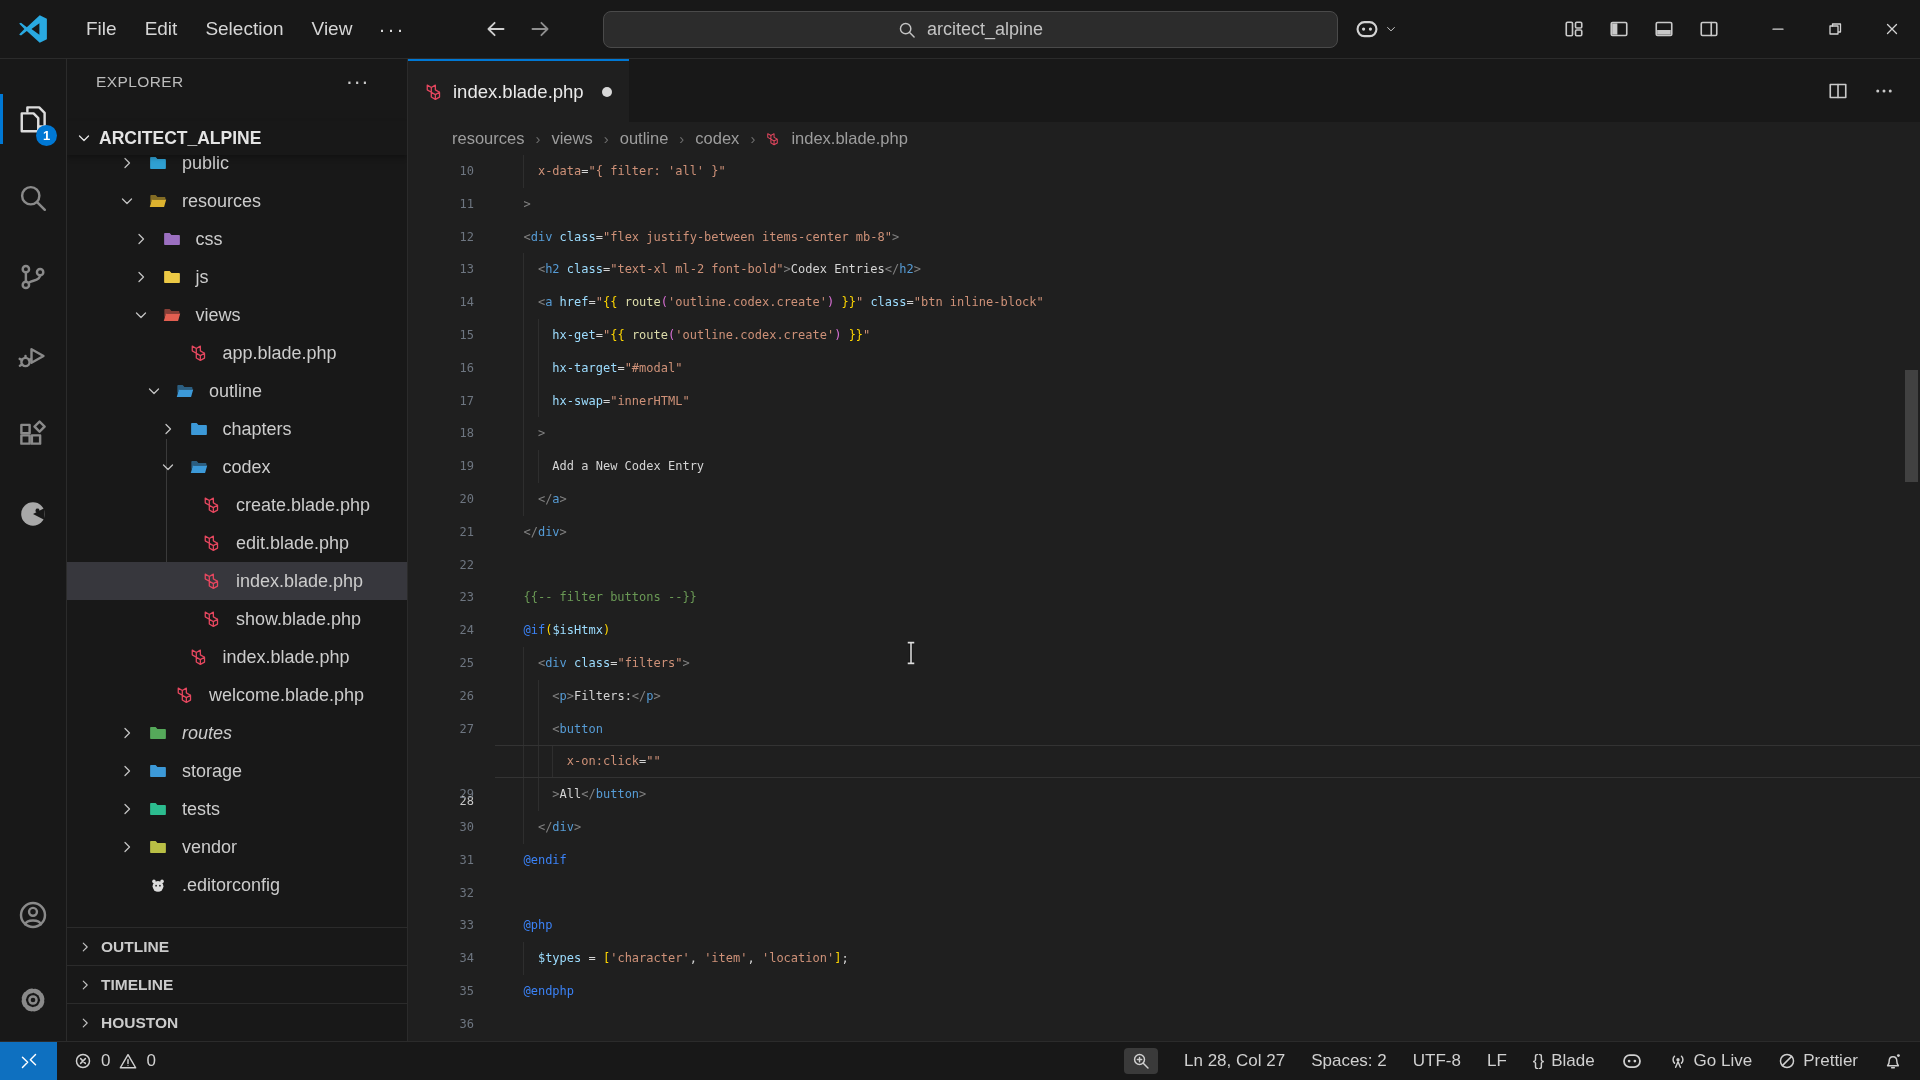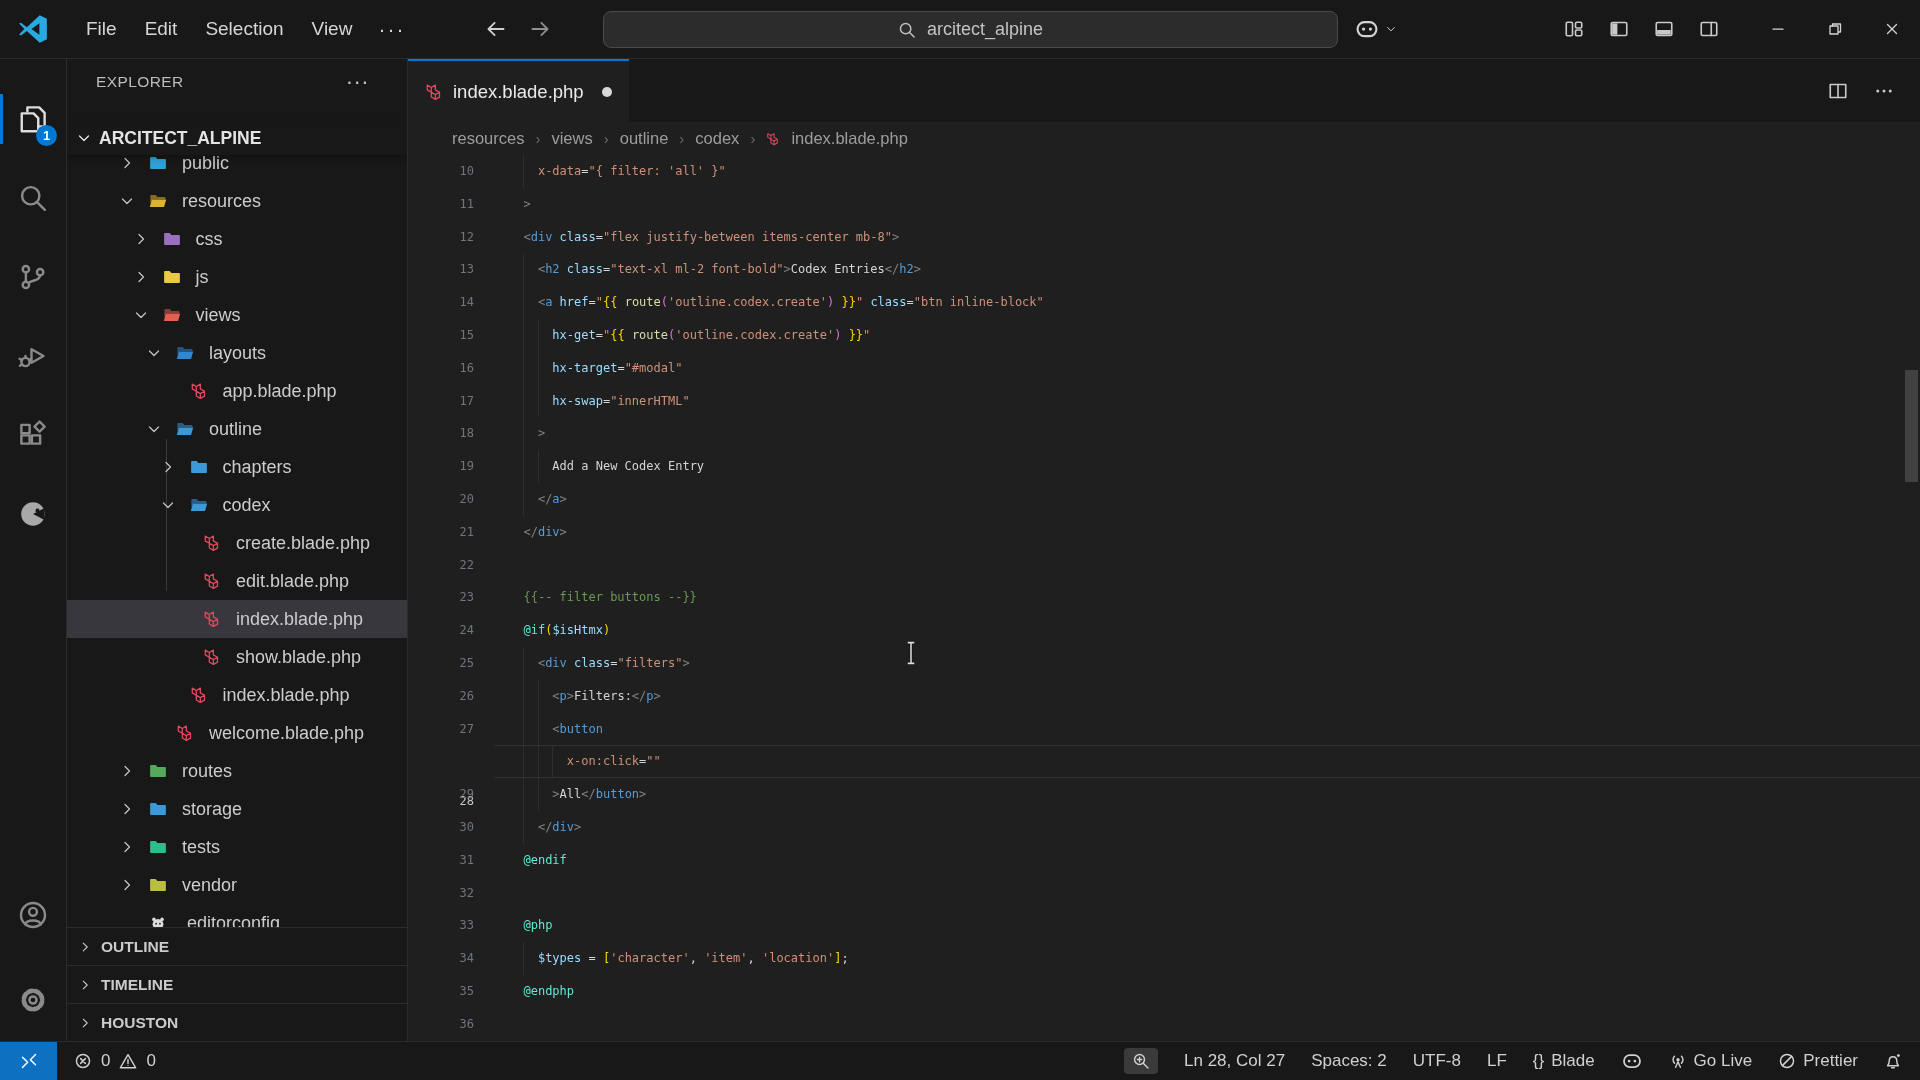--- a/index.html
+++ b/index.html
@@ -80,21 +80,21 @@
   .crumb-sep { color:#6d6d6d; font-size:15px; }
   .code { position:absolute; top:96px; left:0; right:0; bottom:0;
     font-family:"DejaVu Sans Mono","Liberation Mono",monospace; font-size:12px; }
   .cline { height:32.8px; line-height:32.8px; white-space:pre; display:flex; }
   .gutter { flex:0 0 87px; width:87px; text-align:right; padding-right:21px; color:#6e7681; }
   .gutter.cur { color:#c8c8c8;margin-top:40px; }
   .ltext { padding-left:14px; }
   .iw { display:inline-block; }
   .iw.g { background:linear-gradient(90deg,#2e2e2e 1px,transparent 1px); }
   .t-punct{color:#808080}.t-tag{color:#569cd6}.t-attr{color:#9cdcfe}.t-xattr{color:#ce9178}
-  .t-str{color:#ce9178}.t-op{color:#d4d4d4}.t-text{color:#d4d4d4}.t-dir{color:#5eead4}
+  .t-str{color:#ce9178}.t-op{color:#d4d4d4}.t-text{color:#d4d4d4}.t-dir{color:#3b82f6}
   .t-fn{color:#dcdcaa}.t-var{color:#9cdcfe}.t-b1{color:#ffd700}.t-b2{color:#da70d6}.t-cm{color:#6a9955}
   #current-line { position:absolute; left:87px; right:0; height:32.8px;
     border-top:1px solid #333; border-bottom:1px solid #333; pointer-events:none; }
   .cursor-ibeam { position:absolute; left:496px; top:582px; width:14px; height:24px; pointer-events:none; }
   .scrollbar-thumb { position:absolute; right:2px; top:311px; width:13px; height:112px; background:#4a4a4a; opacity:.8; }
 
   
   .statusbar { position:absolute; left:0; right:0; bottom:0; height:39px; background:#181818;
     border-top:1px solid #2b2b2b; display:flex; align-items:center; color:#d0d0d0; font-size:17px; }
   .remote { width:57px; height:100%; background:var(--remote_bg); color:#fff;
@@ -361,34 +361,20 @@
             </svg>
           </span>
           <span class="ic tree-ico" style="color: rgb(226, 95, 81);">
             <svg viewBox="0 0 16 16">
               <path fill="currentColor" opacity=".55" d="M1.2 10.5V3.6c0-.5.4-.9.9-.9h3.8l1.6 1.7h6.2c.5 0 .9.4.9.9v1.2H3.1l-1.9 4z"></path>
               <path fill="currentColor" d="M.7 13.3 2.6 6.6h12.7l-1.9 6.7H.7z"></path>
             </svg>
           </span>
           <span class="tree-label">views</span>
         </div>
-        <div class="tree-row" style="padding-left: 79px;">
-          <span class="ic tree-chev">
-            <svg viewBox="0 0 16 16" stroke="currentColor" fill="none" stroke-width="1.3" stroke-linecap="round" stroke-linejoin="round">
-              <path d="m3.5 6 4.5 4.5L12.5 6"></path>
-            </svg>
-          </span>
-          <span class="ic tree-ico" style="color: rgb(47, 134, 210);">
-            <svg viewBox="0 0 16 16">
-              <path fill="currentColor" opacity=".55" d="M1.2 10.5V3.6c0-.5.4-.9.9-.9h3.8l1.6 1.7h6.2c.5 0 .9.4.9.9v1.2H3.1l-1.9 4z"></path>
-              <path fill="currentColor" d="M.7 13.3 2.6 6.6h12.7l-1.9 6.7H.7z"></path>
-            </svg>
-          </span>
-          <span class="tree-label">layouts</span>
-        </div>
         <div class="tree-row" style="padding-left: 92.5px;">
           <span class="ic tree-chev"></span>
           <span class="ic tree-ico" style="color: rgb(229, 71, 95);">
             <svg viewBox="0 0 16 16" stroke="currentColor" fill="none" stroke-width="1.15" stroke-linecap="round" stroke-linejoin="round">
               <path d="M2 1.9 5.6 4v4.2l3.6 2.1 3.7-2.1L9.2 6.1V1.9L5.6 4M2 1.9v4.2l3.6 2.1m0 0v4.3l3.6 2.1 3.7-2.1V8.2M9.2 14.6v-4.2"></path>
             </svg>
           </span>
           <span class="tree-label">app.blade.php</span>
         </div>
         <div class="tree-row" style="padding-left: 79px;">
@@ -479,21 +465,21 @@
         </div>
         <div class="tree-row" style="padding-left: 79px;">
           <span class="ic tree-chev"></span>
           <span class="ic tree-ico" style="color: rgb(229, 71, 95);">
             <svg viewBox="0 0 16 16" stroke="currentColor" fill="none" stroke-width="1.15" stroke-linecap="round" stroke-linejoin="round">
               <path d="M2 1.9 5.6 4v4.2l3.6 2.1 3.7-2.1L9.2 6.1V1.9L5.6 4M2 1.9v4.2l3.6 2.1m0 0v4.3l3.6 2.1 3.7-2.1V8.2M9.2 14.6v-4.2"></path>
             </svg>
           </span>
           <span class="tree-label">welcome.blade.php</span>
         </div>
-        <div class="tree-row" style="padding-left: 52px;">
+        <div class="tree-row" style="padding-left: 52px; font-style: italic;">
           <span class="ic tree-chev">
             <svg viewBox="0 0 16 16" stroke="currentColor" fill="none" stroke-width="1.3" stroke-linecap="round" stroke-linejoin="round">
               <path d="m6 3.5 4.5 4.5L6 12.5"></path>
             </svg>
           </span>
           <span class="ic tree-ico" style="color: rgb(85, 169, 90);">
             <svg viewBox="0 0 16 16">
               <path fill="currentColor" d="M1 3.6c0-.5.4-.9.9-.9h4l1.6 1.7h6.6c.5 0 .9.4.9.9v7.1c0 .5-.4.9-.9.9H1.9c-.5 0-.9-.4-.9-.9V3.6z"></path>
             </svg>
           </span>

